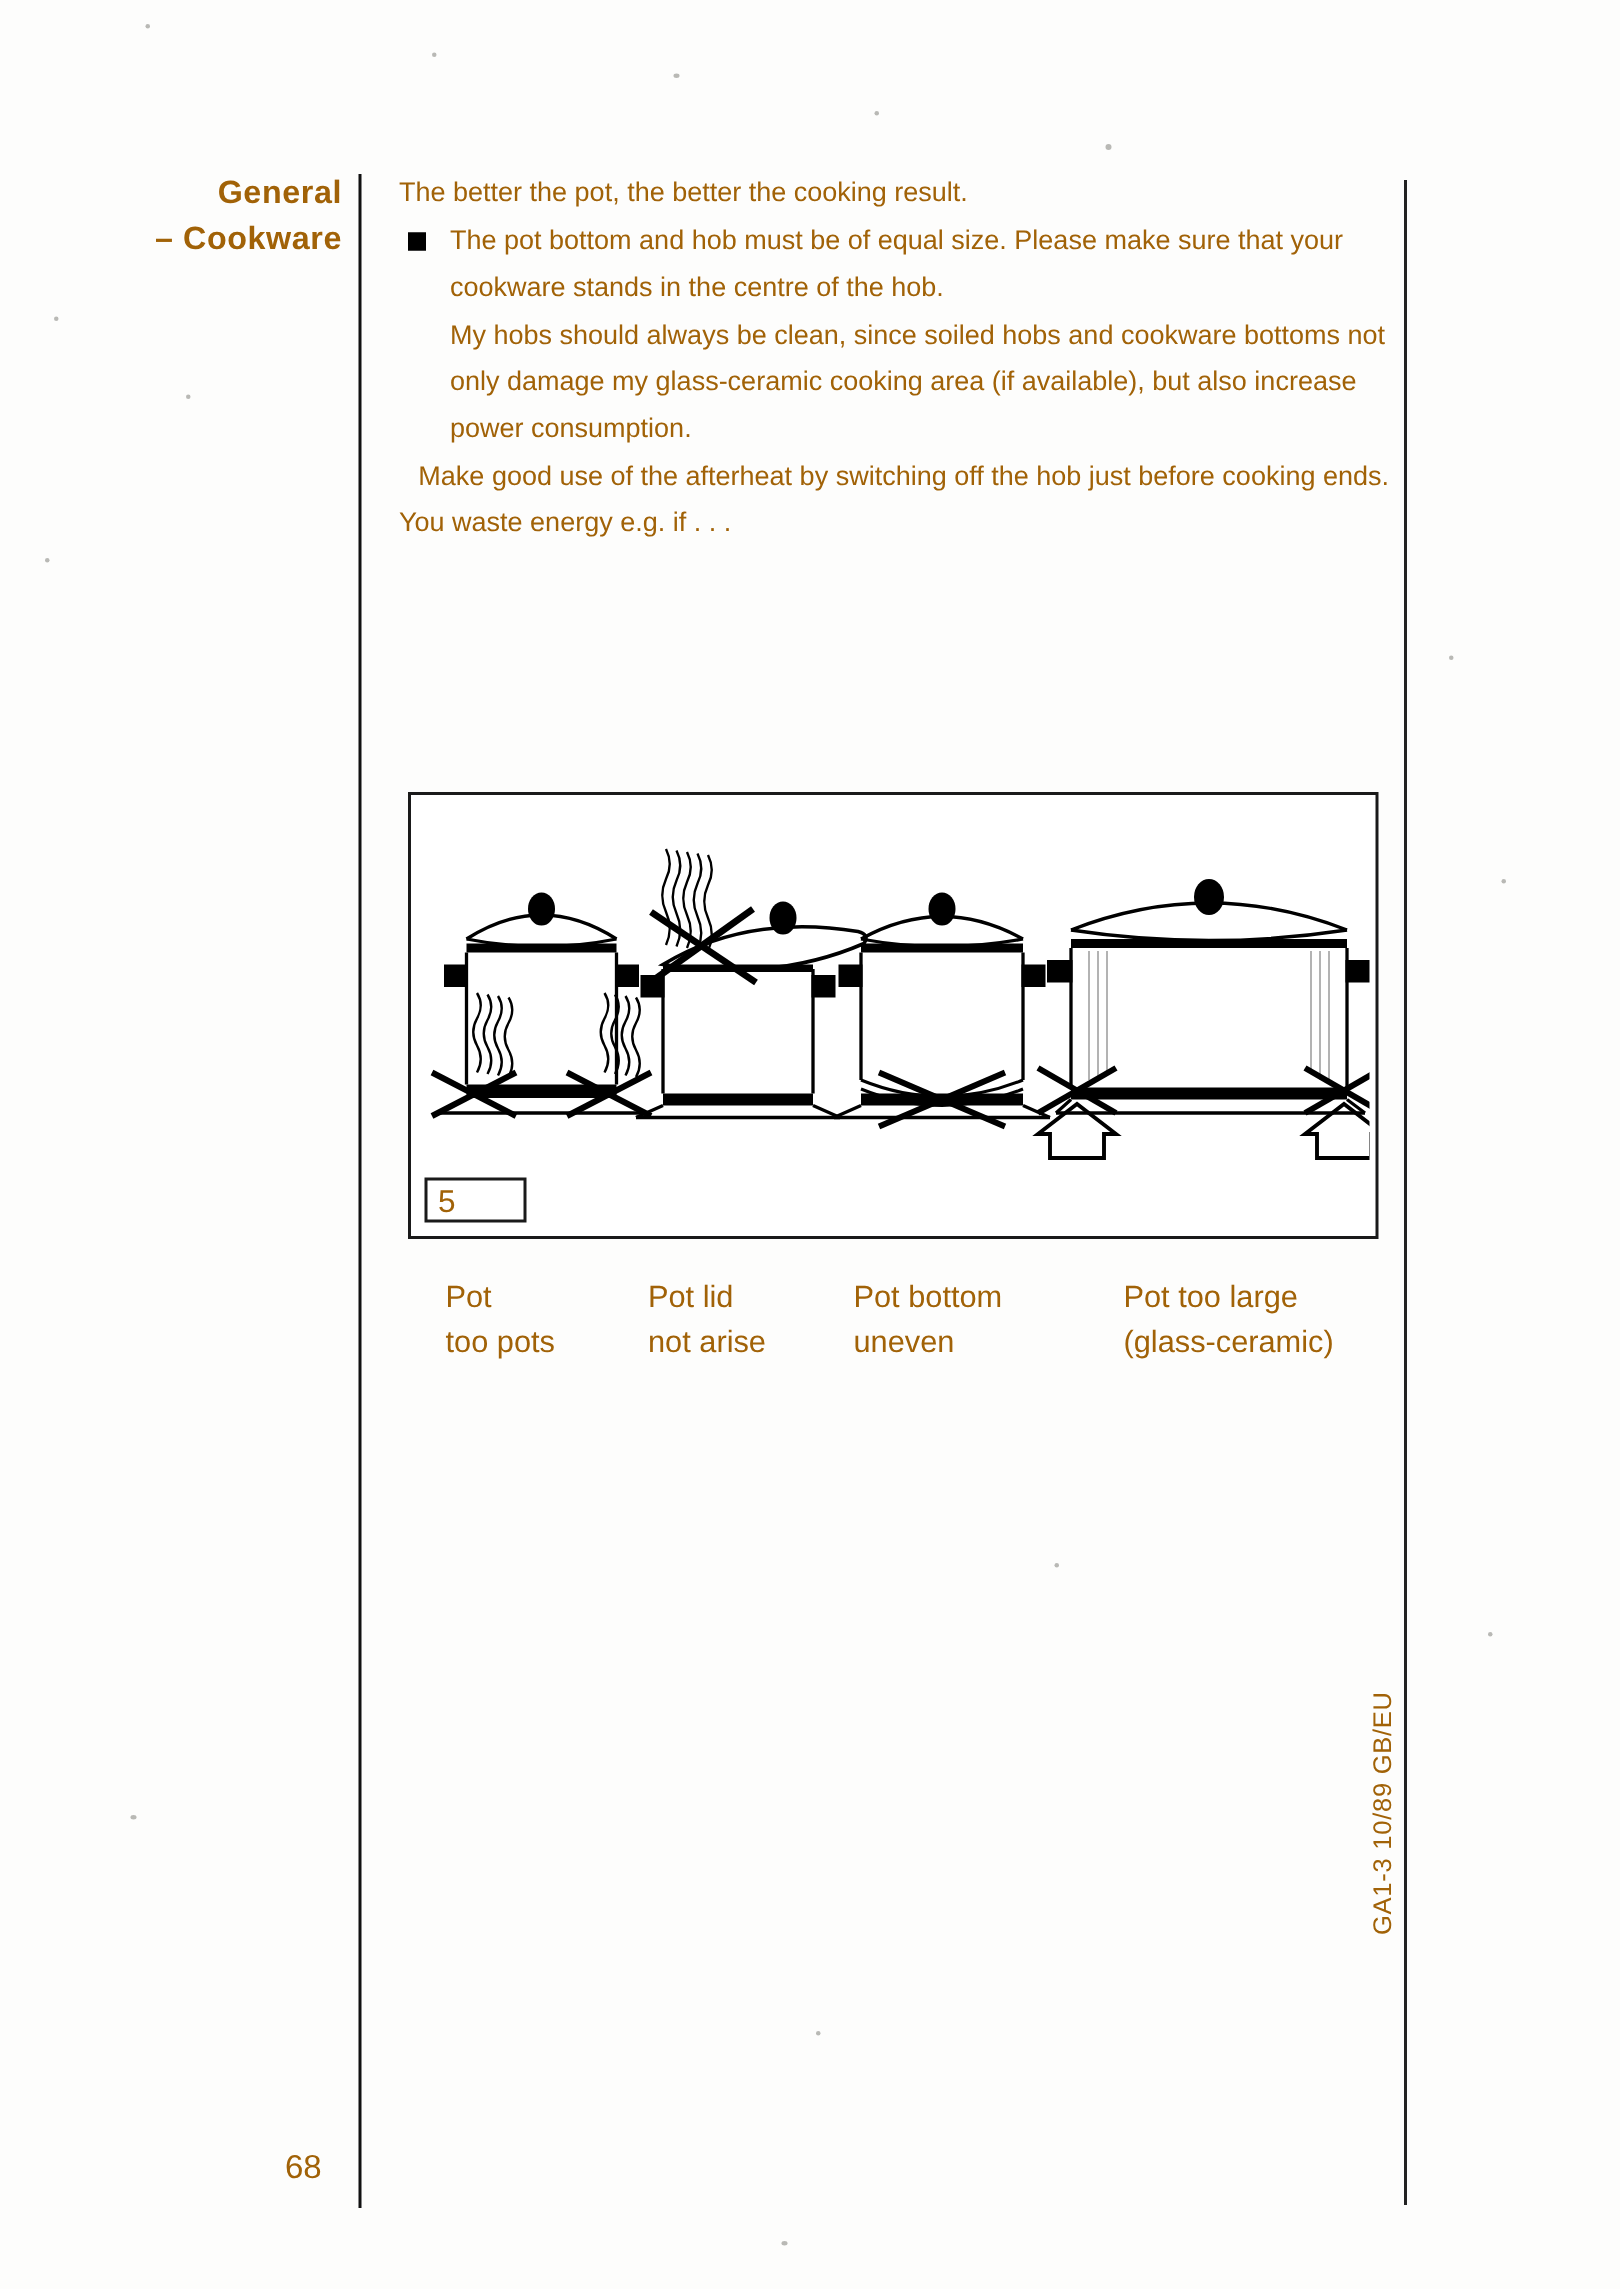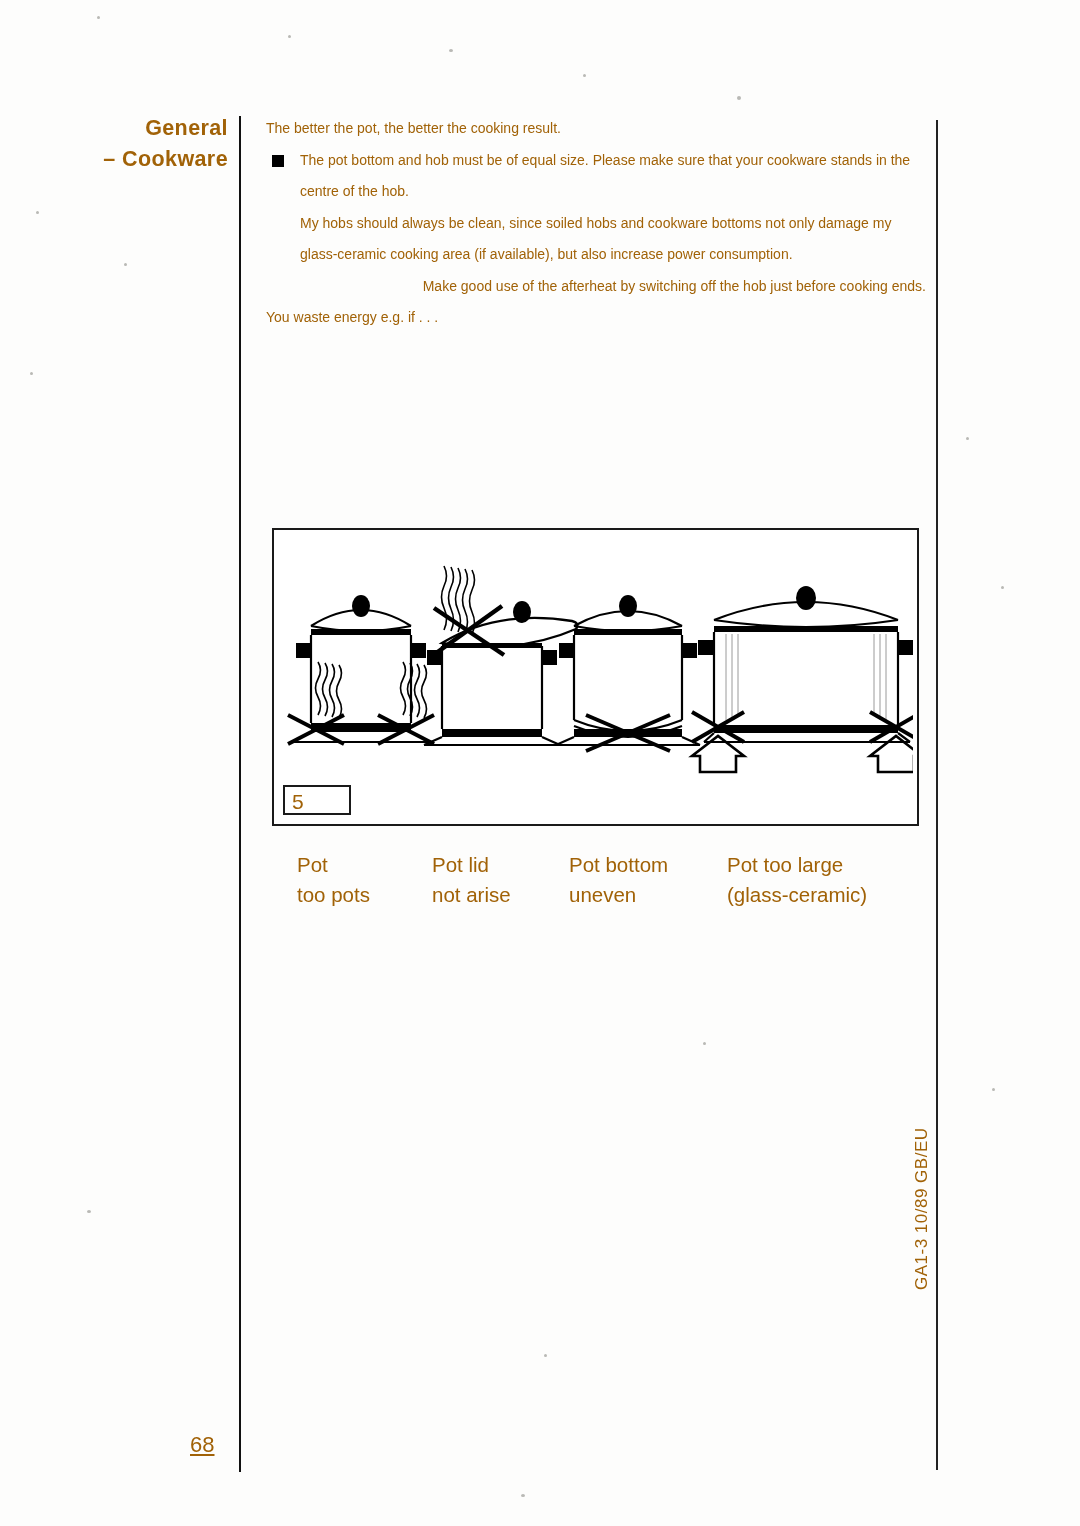--- a/index.html
+++ b/index.html
@@ -55,21 +55,21 @@
     letter-spacing: 0.4px;
     line-height: 31px;
   }
 
   
   .body-col {
     position: absolute;
     left: 266px;
     top: 113px;
     width: 660px;
-    font-size: 14px;
+    font-size: 18px;
     line-height: 31.2px;
   }
   .lead { white-space: nowrap; }
   .bullet-item {
     position: relative;
     padding-left: 34px;
     margin-top: 1px;
   }
   .bullet-sq {
     position: absolute;
@@ -116,29 +116,28 @@
     line-height: 30px;
   }
   .cap {
     position: absolute;
     top: 0;
     white-space: pre-line;
   }
   .cap0 { left: 0px; }
   .cap1 { left: 135px; }
   .cap2 { left: 272px; }
-  .cap3 { left: 430px; }
+  .cap3 { left: 452px; }
 
   
   .pagenum {
     position: absolute;
     left: 190px;
     top: 1432px;
     font-size: 22px;
-    text-decoration: underline;
   }
 
   
   .sidecode {
     position: absolute;
     left: 912px;
     top: 1290px;
     font-size: 17px;
     letter-spacing: 0.5px;
     transform: rotate(-90deg);

